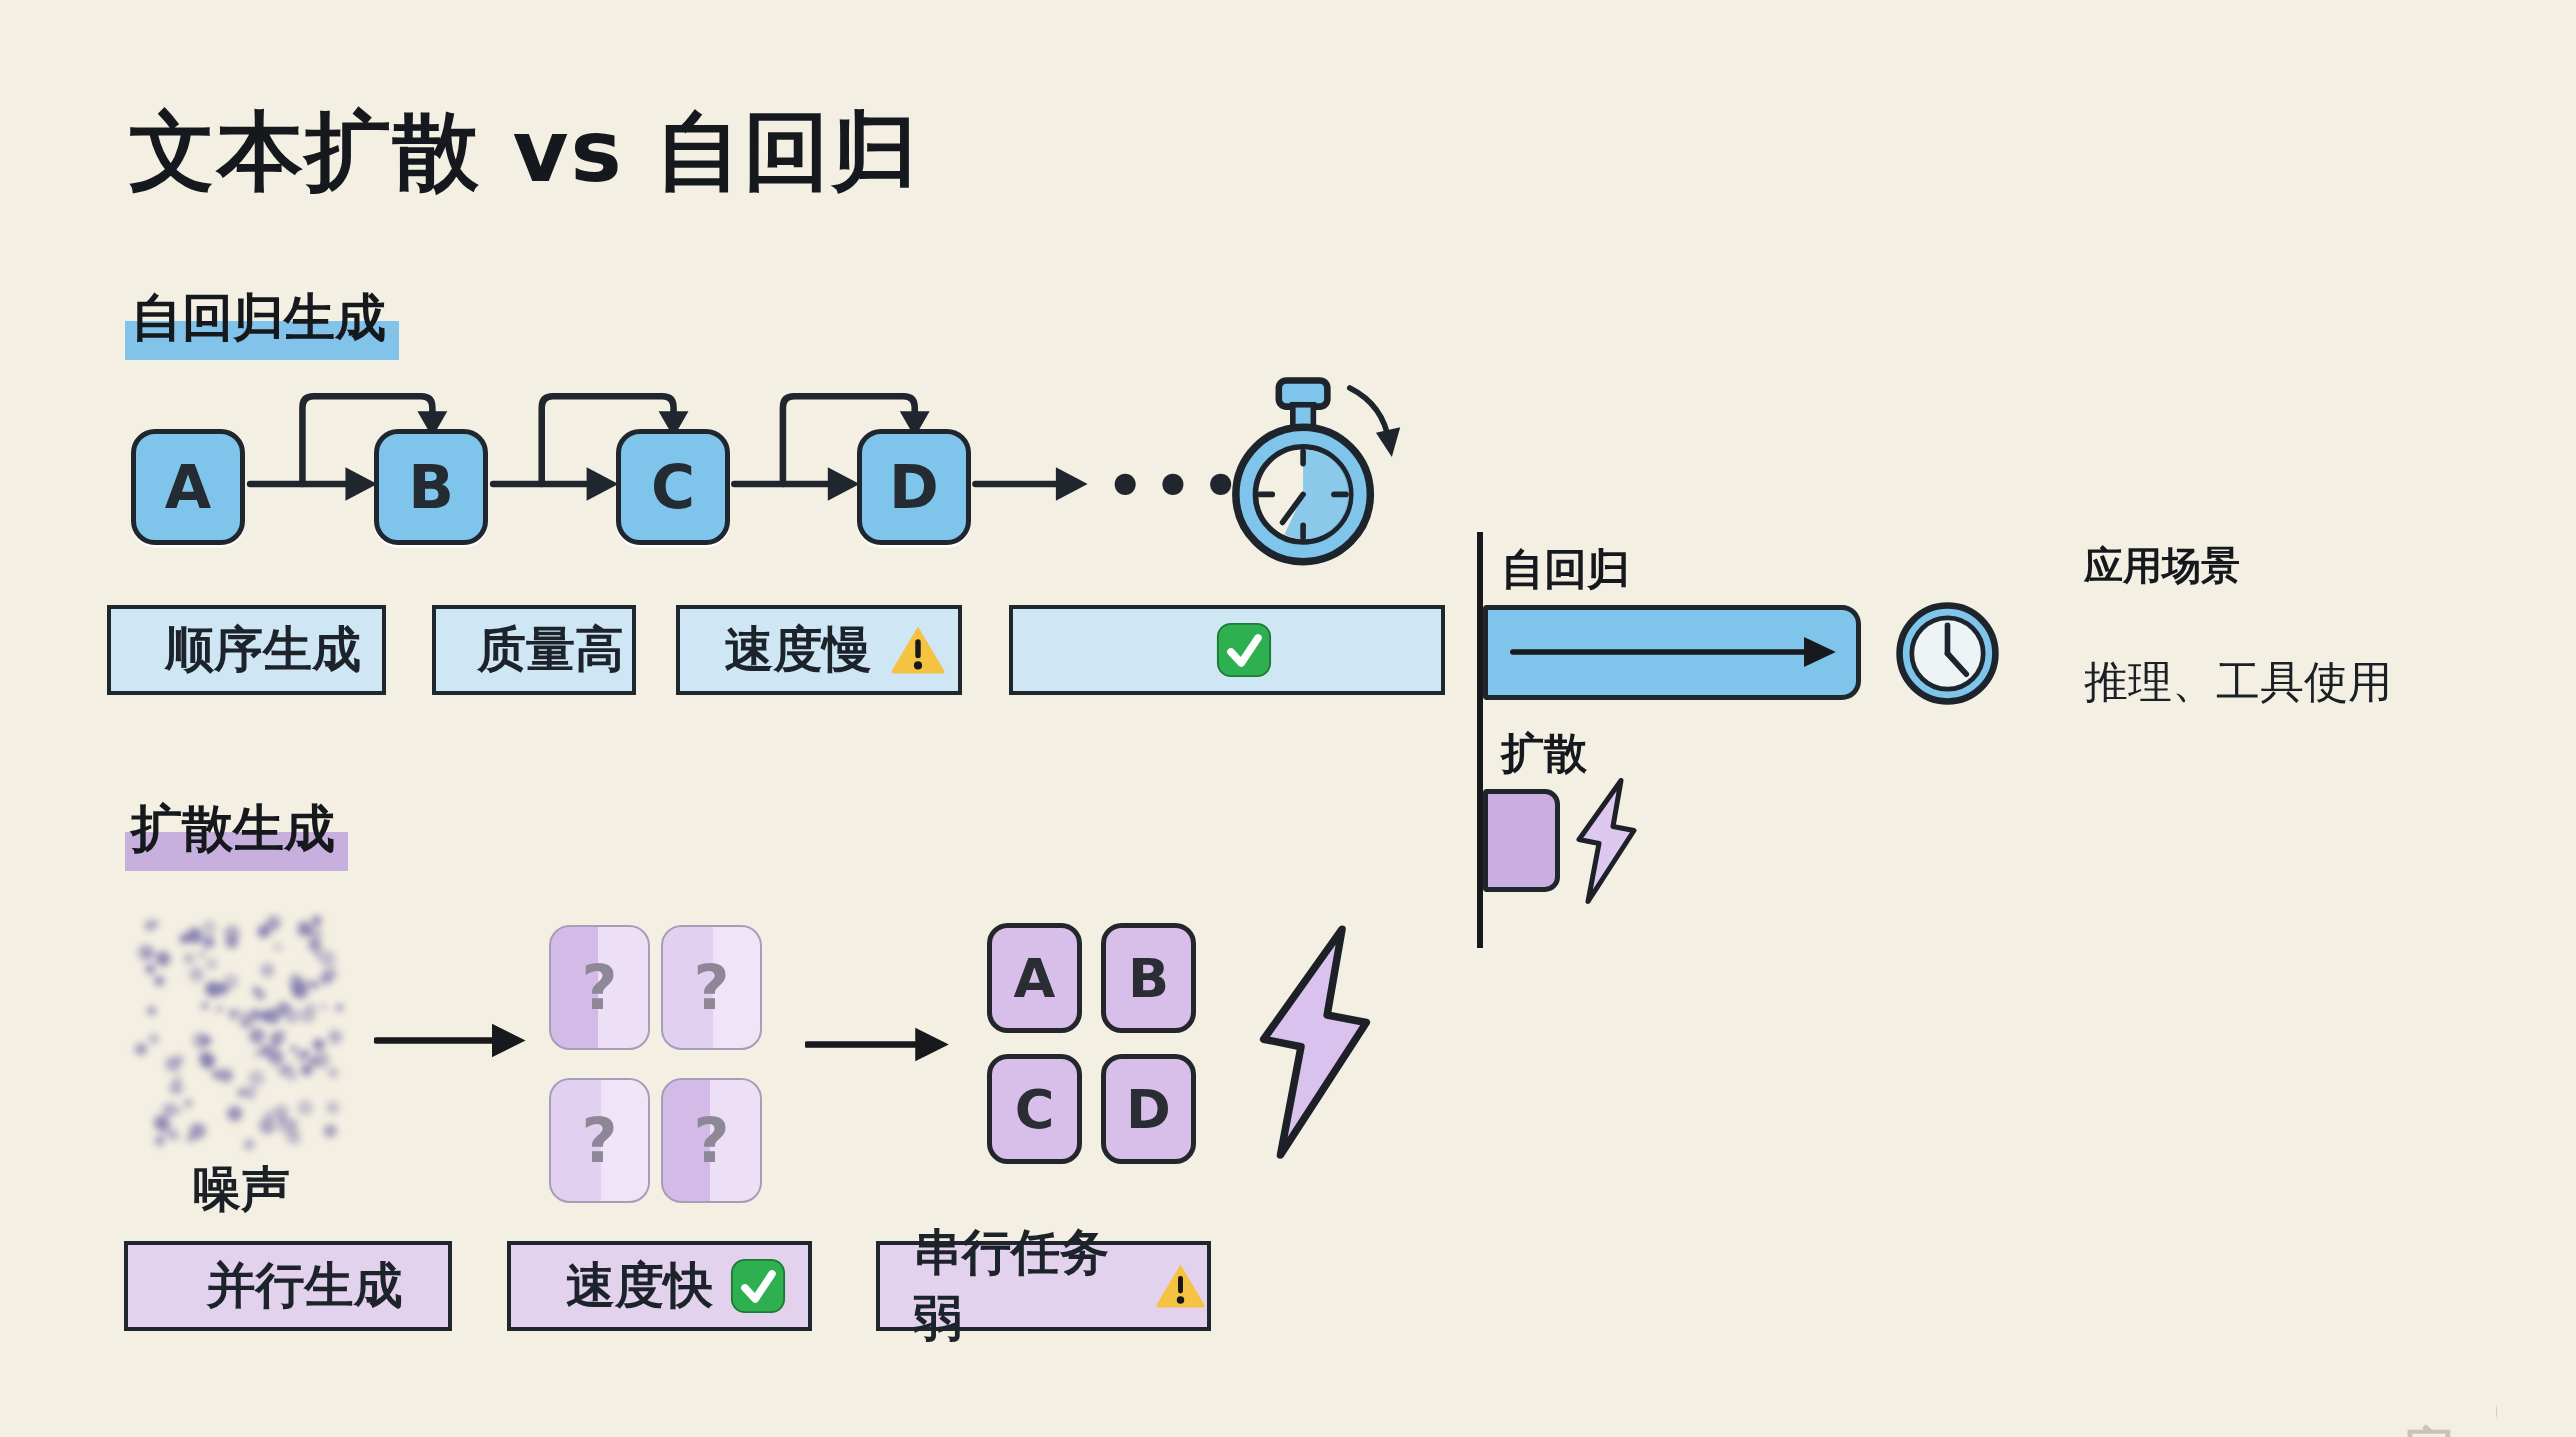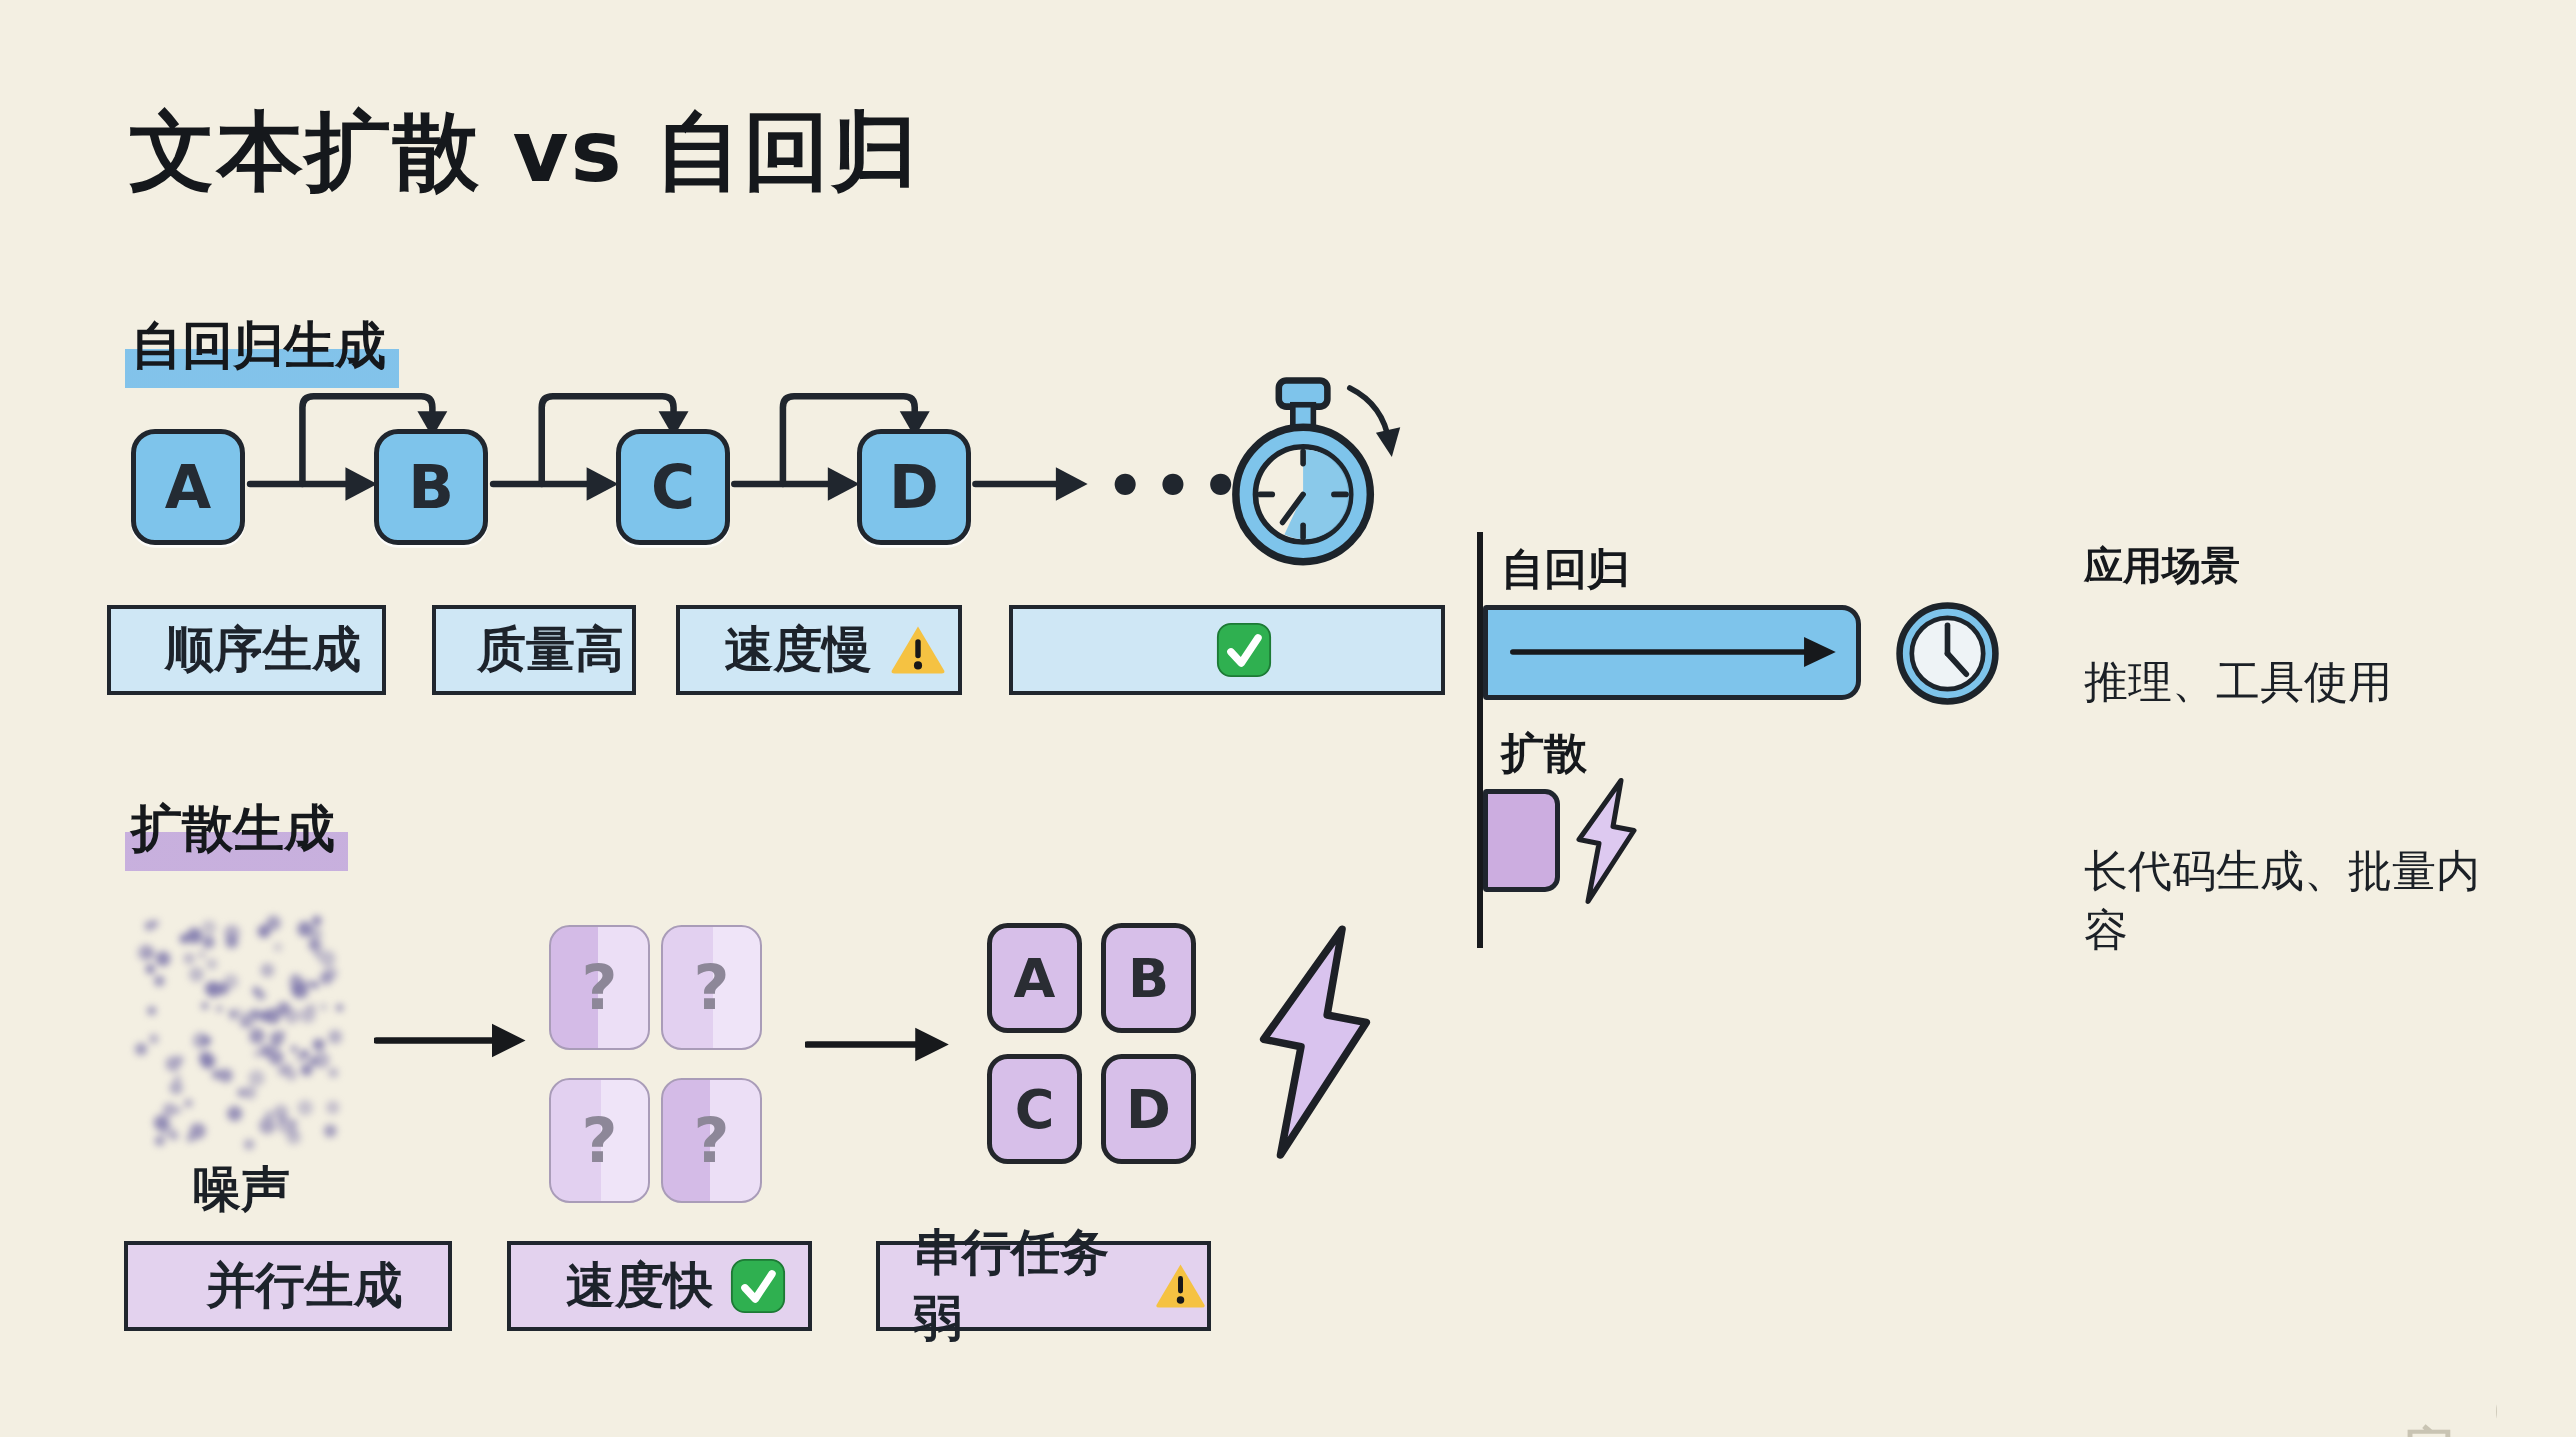--- a/index.html
+++ b/index.html
@@ -36,21 +36,21 @@
   .noise{filter:blur(3.7px);}
   svg{display:block;}
 </style>
 </head>
 <body>
 
 <div class="canvas">
 
   <div class="abs title">文本扩散 vs 自回归</div>
 
-  <div class="abs" style="left:131px;top:292px;margin-top:28px;">
+  <div class="abs" style="left:131px;top:292px;">
     <span class="sec-heading hl-blue">自回归生成</span>
   </div>
 
   <svg class="abs" style="left:94px;top:370px;" width="1404" height="215" viewBox="0 0 1500 230">
     <g stroke="#20262e" stroke-width="7" fill="none" stroke-linejoin="round" stroke-linecap="round">
       <line x1="166" y1="122" x2="268" y2="122"></line>
       <line x1="426" y1="122" x2="526" y2="122"></line>
       <line x1="684" y1="122" x2="784" y2="122"></line>
       <line x1="942" y1="122" x2="1028" y2="122"></line>
       <path d="M222,122 V40 Q222,28 234,28 H349 Q361,28 361,40 V44"></path>
@@ -327,19 +327,18 @@
   </svg>
 
   <div class="abs chart-label" style="left:1501px;top:725px;">扩散</div>
   <div class="abs bar-purple" style="left:1483px;top:789px;width:77px;height:103px;"></div>
   <svg class="abs" style="left:1569px;top:777px;" width="75" height="129" viewBox="0 0 150 256">
     <path d="M104,6 L20,124 L60,132 L38,248 L130,106 L88,98 Z" fill="#ddc9f0" stroke="#1d2026" stroke-width="10" stroke-linejoin="round"></path>
   </svg>
 
   <div class="abs apps-heading" style="left:2084px;top:539px;">应用场景</div>
   <div class="abs apps-line" style="left:2084px;top:653px;text-align:right;">推理、工具使用</div>
-  <div class="abs apps-line" style="left:2084px;top:842px;">长代码生成、批量内容</div>
 
   <div class="abs wm" style="left:2406px;top:1418px;font-size:48px;">宝玉</div>
   <div class="abs wm" style="left:2494px;top:1387px;font-size:43px;color:#cfcaba;">0.7</div>
 
 </div>
 
 
 </body></html>

